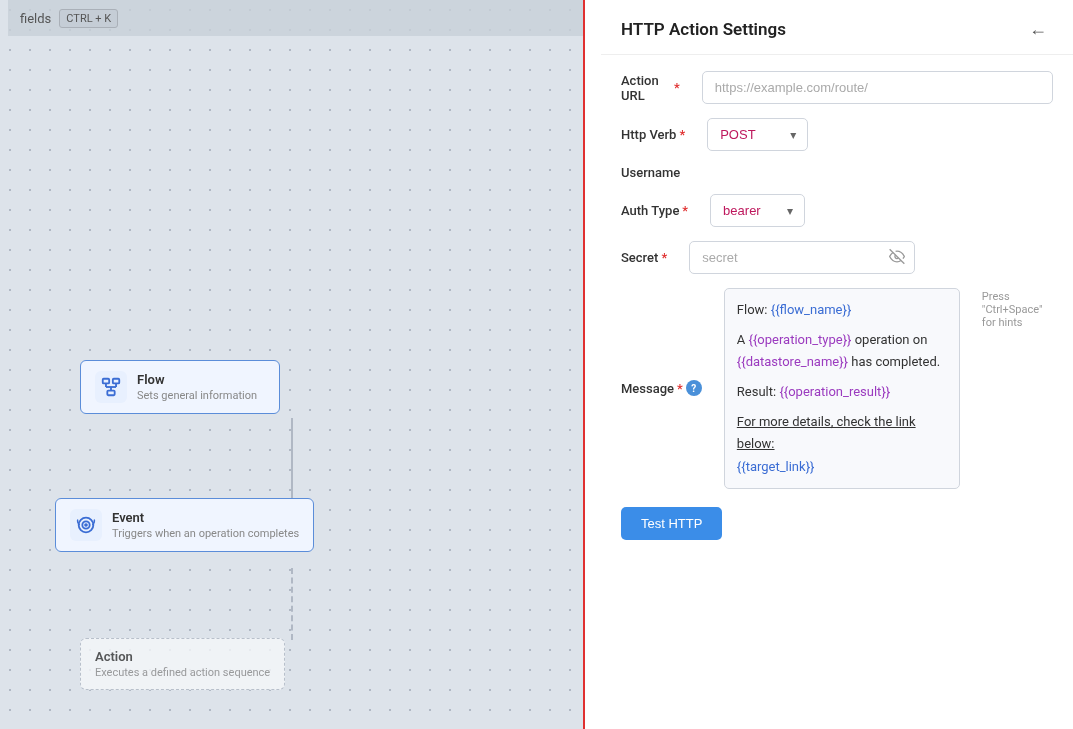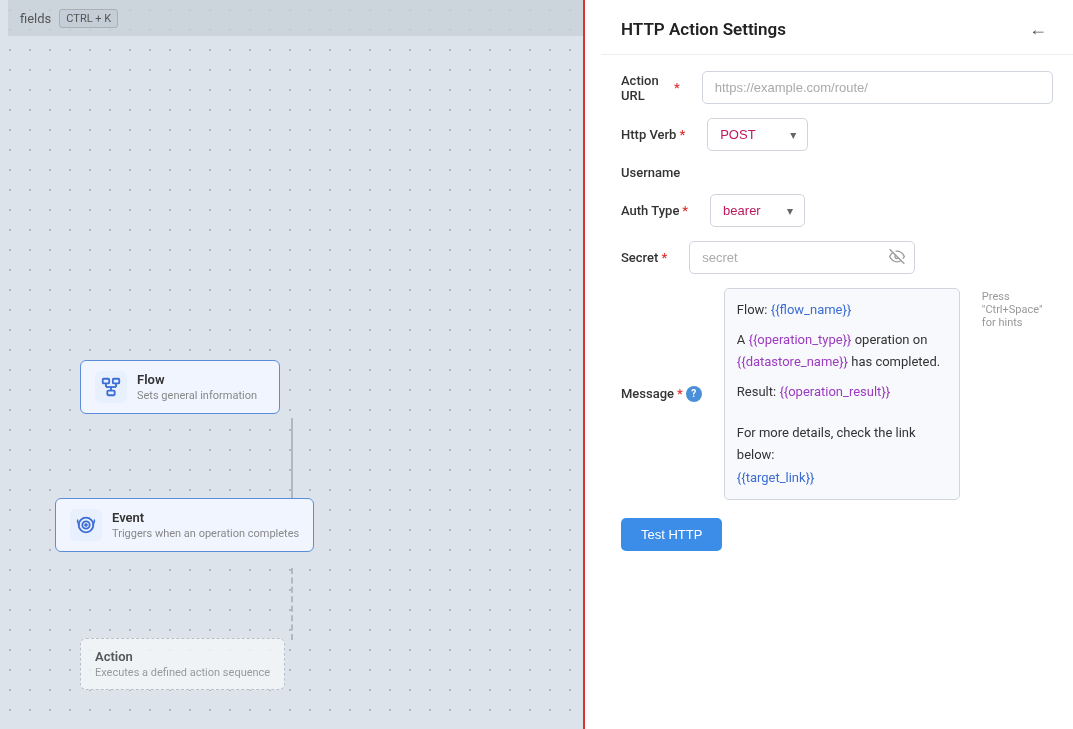--- a/index.html
+++ b/index.html
@@ -441,21 +441,21 @@
       <div class="message-preview">
         <div>
           <span>Flow: </span><span class="var-blue">{{flow_name}}</span>
         </div>
         <div style="margin-top: 8px;">
           <span>A </span><span class="var-purple">{{operation_type}}</span><span> operation on </span><span class="var-purple">{{datastore_name}}</span><span> has completed.</span>
         </div>
         <div style="margin-top: 8px;">
           <span>Result: </span><span class="var-purple">{{operation_result}}</span>
         </div>
-        <div style="margin-top: 19px;">
+        <div style="margin-top: 8px; text-decoration: underline;">
           <span>For more details, check the link below:</span>
         </div>
         <div>
           <span class="var-blue">{{target_link}}</span>
         </div>
       </div>
 
       <div class="message-hint">Press "Ctrl+Space" for hints</div>
     </div>
 

